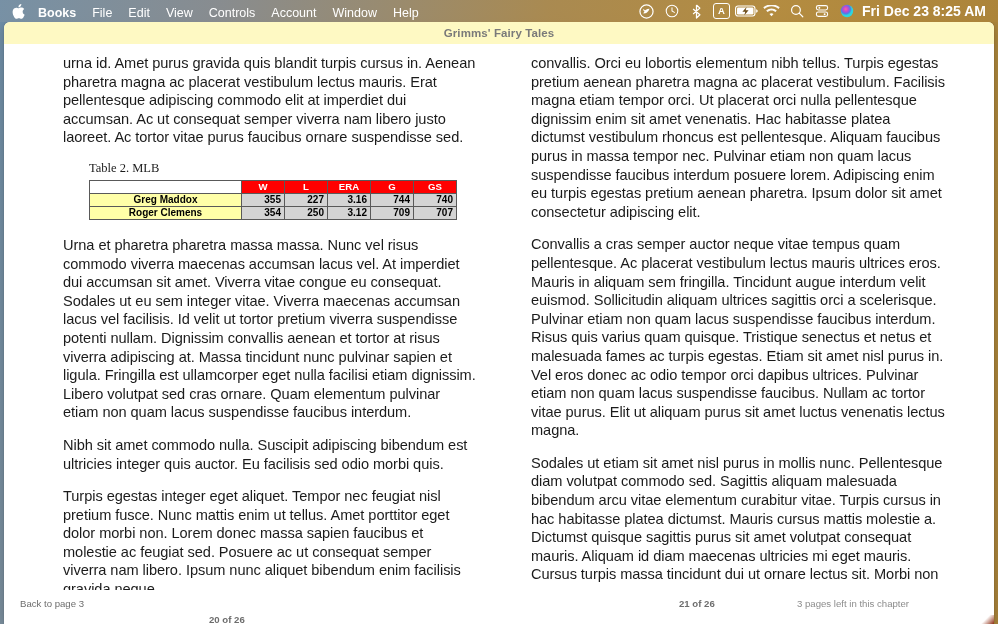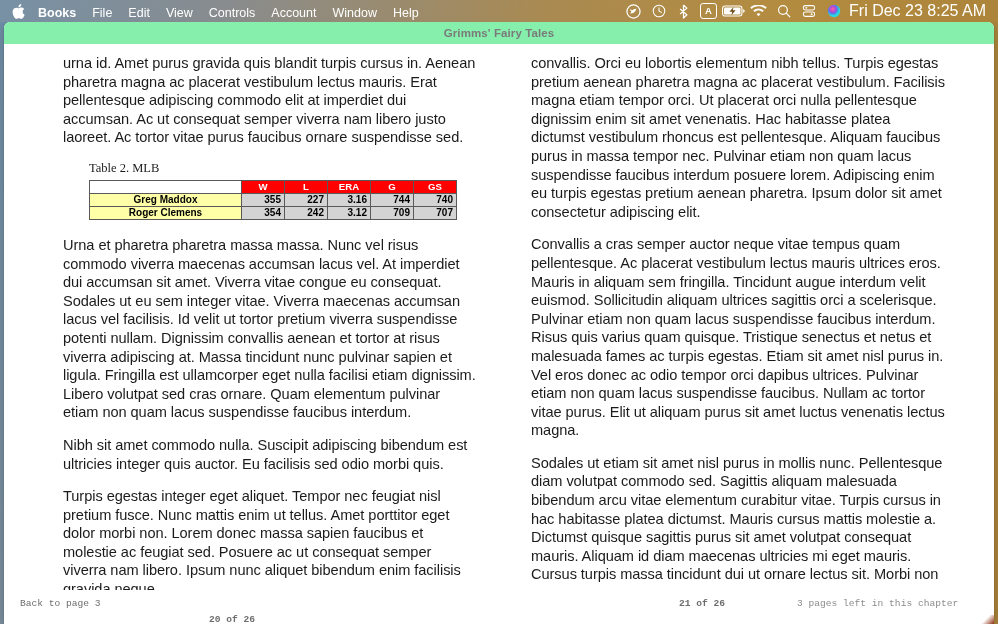--- a/index.html
+++ b/index.html
@@ -40,43 +40,43 @@
   #menu-status {
     margin-left: auto; display: flex; align-items: center;
     height: 22px; padding-right: 9px;
   }
   .status-icon {
     display: inline-flex; align-items: center; justify-content: center;
     width: 25px; height: 22px; color: #fff;
   }
   .status-icon svg { display: block; }
   .status-text {
-    font-size: 16px; color: #fff; white-space: nowrap;
-    padding: 0 3px; font-weight: 400;
+    font-size: 14px; color: #fff; white-space: nowrap;
+    padding: 0 3px; font-weight: 700;
   }
   .kbd-box {
     border: 1.3px solid #fff; border-radius: 3px;
     font-size: 9.5px; font-weight: bold; line-height: 1;
     padding: 2px 4px 2.5px 4px;
   }
 
   
   #window {
     position: absolute;
     top: 22px; left: 4px;
     width: 990px; height: 602px;
     background: #ffffff;
     border-radius: 6px 6px 0 0;
     overflow: hidden;
     box-shadow: 0 0 1px rgba(0,0,0,0.35), 0 2px 12px rgba(0,0,0,0.22);
   }
   #titlebar {
     height: 22px;
     display: flex; align-items: center; justify-content: center;
-    background: #86efac;
+    background: #fef9c3;
     position: relative;
   }
   #window-title {
     font-size: 11.5px; font-weight: bold; color: #7a7a7a;
     letter-spacing: 0.1px;
   }
 
   
   #reader {
     position: relative;
@@ -141,21 +141,20 @@
   col.c-name { width: 152px; }
   col.c-val  { width: 43px; }
 
   
   #footer {
     position: absolute;
     bottom: 0; left: 0; width: 990px; height: 34px;
     display: flex; align-items: center;
     font-size: 9.6px; color: #8c8c8c;
     background: #ffffff;
-    font-family: Liberation Mono, monospace;
   }
   #footer .slot { position: absolute; white-space: nowrap; top: 8px; }
   #back-link  { left: 16px; color: #6d6d6d; }
   #page-left  { left: 205px; color: #6d6d6d; font-weight: bold; margin-top: 16px; }
   #page-right { left: 675px; color: #6d6d6d; font-weight: bold; }
   #chapter-left { left: 793px; color: #8c8c8c; }
 
   #corner-artifact {
     position: absolute; right: 0; bottom: 0;
     width: 13px; height: 9px;
@@ -288,21 +287,21 @@
                 <td class="name">Greg Maddox</td>
                 <td class="num">355</td>
                 <td class="num">227</td>
                 <td class="num">3.16</td>
                 <td class="num">744</td>
                 <td class="num">740</td>
               </tr>
               <tr>
                 <td class="name">Roger Clemens</td>
                 <td class="num">354</td>
-                <td class="num">242</td>
+                <td class="num">250</td>
                 <td class="num">3.12</td>
                 <td class="num">709</td>
                 <td class="num">707</td>
               </tr>
             </tbody>
           </table>
         </div>
 
         <p class="body">Urna et pharetra pharetra massa massa. Nunc vel risus commodo viverra maecenas accumsan lacus vel. At imperdiet dui accumsan sit amet. Viverra vitae congue eu consequat. Sodales ut eu sem integer vitae. Viverra maecenas accumsan lacus vel facilisis. Id velit ut tortor pretium viverra suspendisse potenti nullam. Dignissim convallis aenean et tortor at risus viverra adipiscing at. Massa tincidunt nunc pulvinar sapien et ligula. Fringilla est ullamcorper eget nulla facilisi etiam dignissim. Libero volutpat sed cras ornare. Quam elementum pulvinar etiam non quam lacus suspendisse faucibus interdum.</p>
         <p class="body">Nibh sit amet commodo nulla. Suscipit adipiscing bibendum est ultricies integer quis auctor. Eu facilisis sed odio morbi quis.</p>

